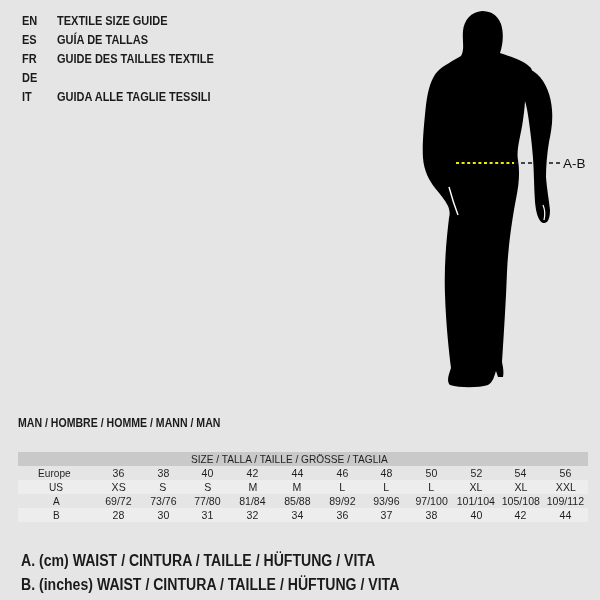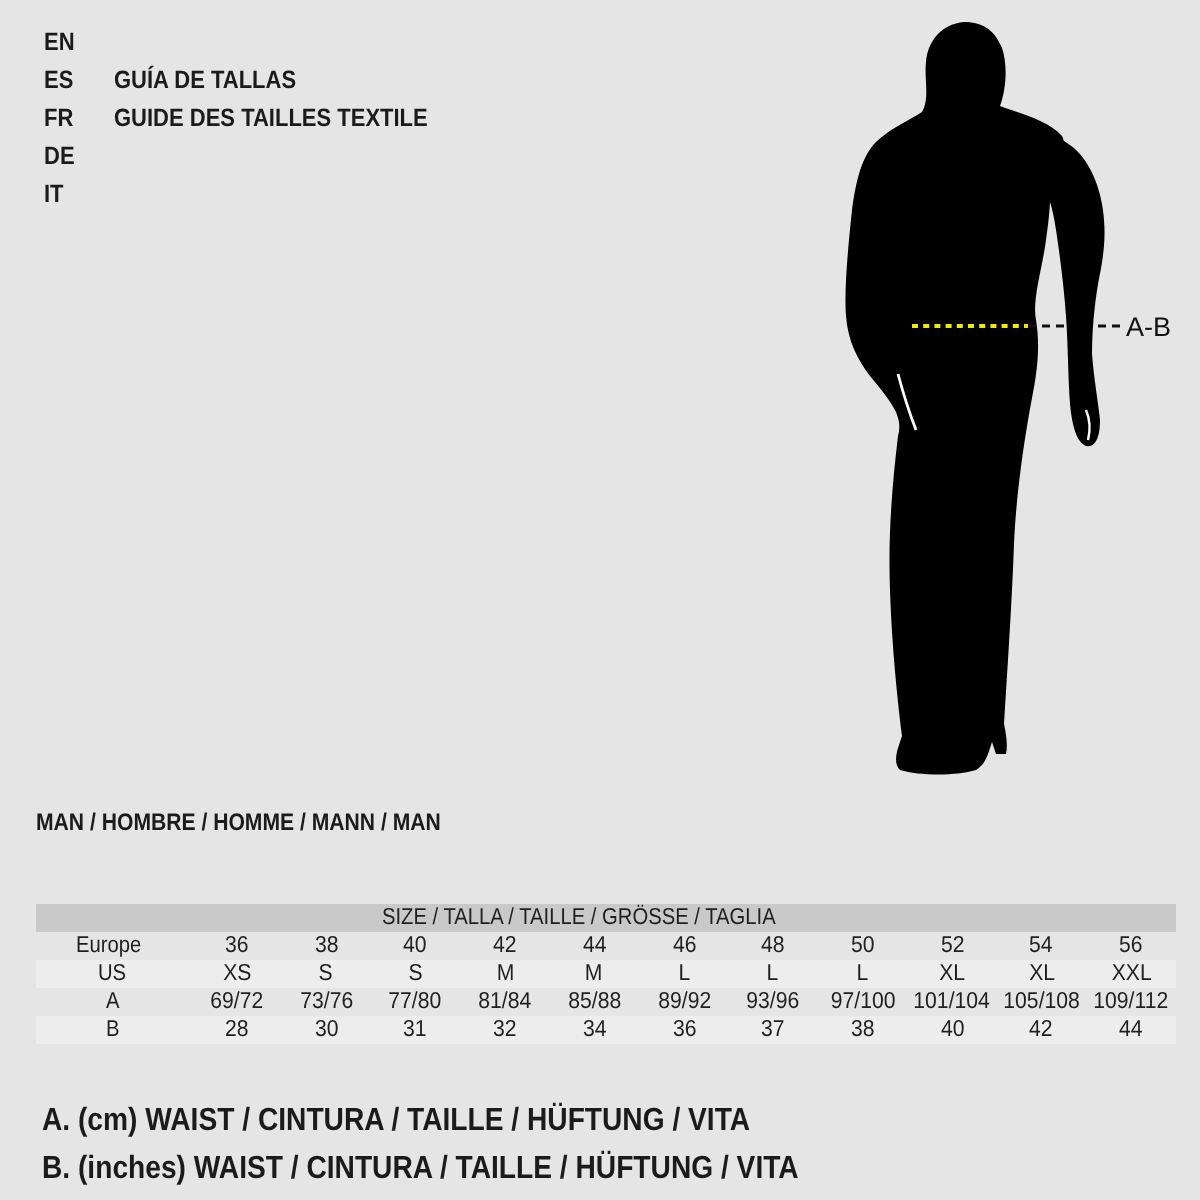--- a/index.html
+++ b/index.html
@@ -18,21 +18,21 @@
   .langs{position:absolute;left:22px;top:12px;}
   .lang-row{display:flex;height:19px;line-height:19px;font-size:12.5px;font-weight:700;}
   .lang-code{width:35px;flex:0 0 35px;}
 
   
   .product-heading{
     position:absolute;left:21px;top:109px;height:18px;line-height:18px;
     font-size:13.5px;font-weight:700;
   }
   .gender-heading{
-    position:absolute;left:18px;top:404px;height:15px;line-height:15px;
+    position:absolute;left:18px;top:416px;height:15px;line-height:15px;
     font-size:12px;font-weight:700;
   }
 
   
   .figure{position:absolute;left:400px;top:0;width:200px;height:400px;}
 
   
   table.size-table{
     position:absolute;left:18px;top:452px;width:570px;
     border-collapse:collapse;table-layout:fixed;
@@ -55,34 +55,36 @@
   .note + .note{margin-top:8px;}
 </style>
 </head>
 <body>
 
 <div class="canvas">
 
   <div class="langs">
     <div class="lang-row">
       <span class="lang-code"><span class="condL">EN</span></span>
+      <span class="lang-label"><span class="condL">TEXTILE SIZE GUIDE</span></span>
     </div>
     <div class="lang-row">
       <span class="lang-code"><span class="condL">ES</span></span>
       <span class="lang-label"><span class="condL">GUÍA DE TALLAS</span></span>
     </div>
     <div class="lang-row">
       <span class="lang-code"><span class="condL">FR</span></span>
       <span class="lang-label"><span class="condL">GUIDE DES TAILLES TEXTILE</span></span>
     </div>
     <div class="lang-row">
       <span class="lang-code"><span class="condL">DE</span></span>
     </div>
     <div class="lang-row">
       <span class="lang-code"><span class="condL">IT</span></span>
+      <span class="lang-label"><span class="condL">GUIDA ALLE TAGLIE TESSILI</span></span>
     </div>
   </div>
 
 
   <svg class="figure" viewBox="0 0 200 400" aria-hidden="true">
 
     <path fill="#000000" d="
       M 82 11
       C 71 12 64 20 63 31
       C 62 40 65 49 61 56

